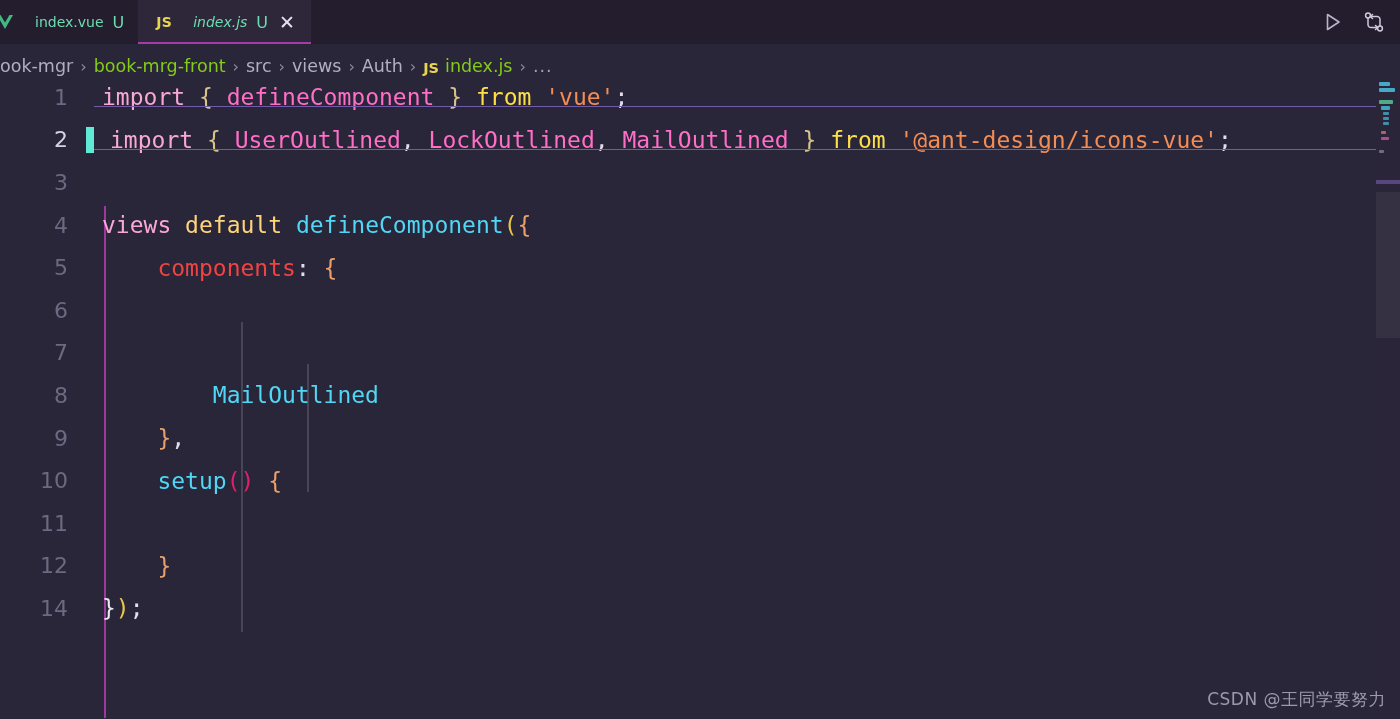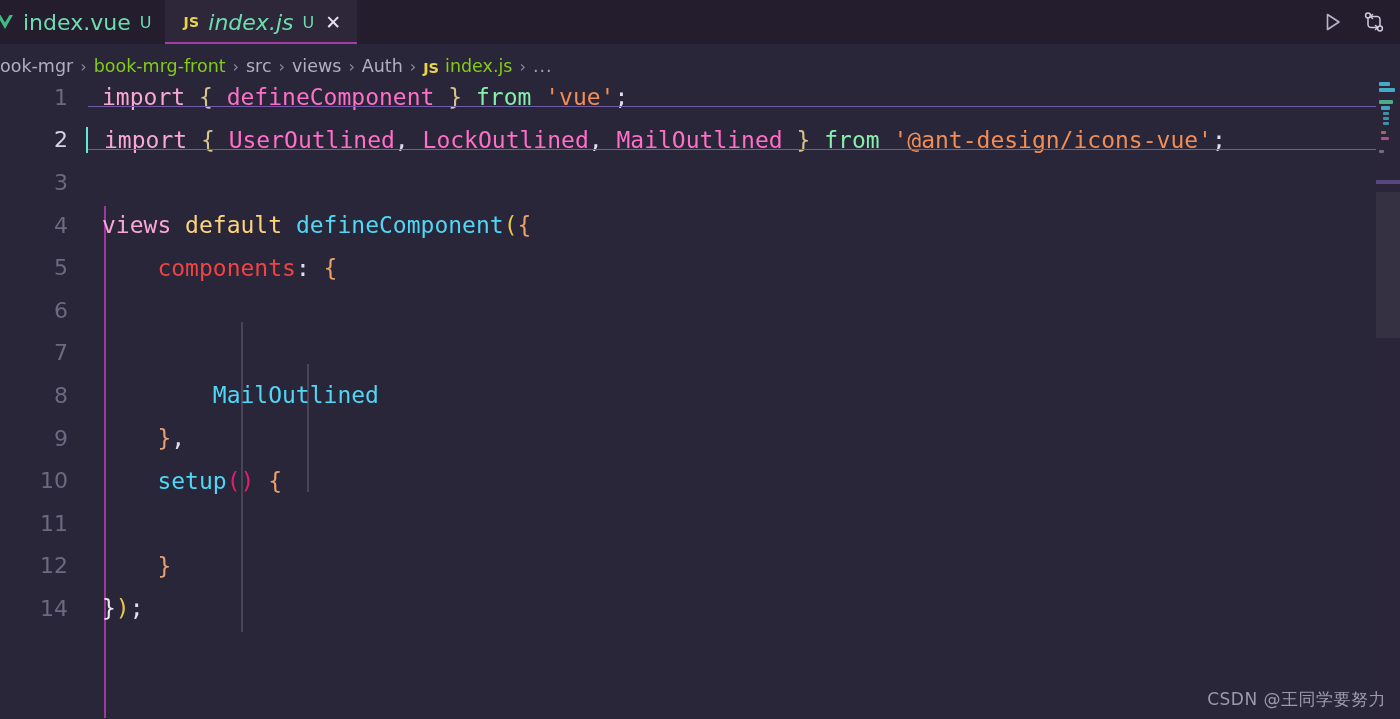--- a/index.html
+++ b/index.html
@@ -56,21 +56,21 @@
     margin-left: -10px;
   }
   .vue-icon svg { display: block; }
   .js-badge {
     color: #e8d44d;
     font-weight: bold;
     font-size: 14px;
     font-style: normal;
     letter-spacing: 0.3px;
   }
-  .tab-name { font-size: 22px; }
+  .tab-name { font-size: 14px; margin-left: 12px; }
   .tab-u {
     color: #6ddcb0;
     font-size: 16px;
     font-style: normal;
     font-weight: 500;
   }
   .tab-close {
     color: #e6e2ef;
     font-size: 19px;
     line-height: 1;
@@ -149,21 +149,21 @@
   .line.active .code-text::before {
     content: "";
     position: absolute;
     left: 0; top: -21px; right: -1400px;
     height: 42.6px;
     border-top: 1.5px solid #6f5ba8;
     border-bottom: 1.5px solid #6f5ba8;
     pointer-events: none;
   }
   .line.active .code-text {
-    border-left: 2px solid #5eead4;
+    border-left: 8px solid #5eead4;
   }
 
   
   .guides {
     position: absolute;
     left: 86px; top: 0;
     width: 500px; height: 643px;
     pointer-events: none;
   }
   .guide {
@@ -174,21 +174,21 @@
   .guide.active { background: #a0379e; }
 
   
   .t-kw      { color: #f9a8d4; }           
   .t-kw2     { color: #ffd479; }           
   .t-brace   { color: #d8c48a; }
   .t-brace-o { color: #e9a06a; }
   .t-brace-w { color: #eae6f2; }
   .t-brace-y { color: #e8c84a; }
   .t-ident   { color: #ff6ec7; }
-  .t-from    { color: #86efac; }
+  .t-from    { color: #fde047; }
   .t-str     { color: #f28d55; }
   .t-punc    { color: #e3dff0; }
   .t-fn      { color: #4fd7f5; }
   .t-prop    { color: #ef4444; text-align: center; }
   .t-paren   { color: #e0206a; }
 
   
   .minimap {
     position: absolute;
     right: 0; top: 76px;

